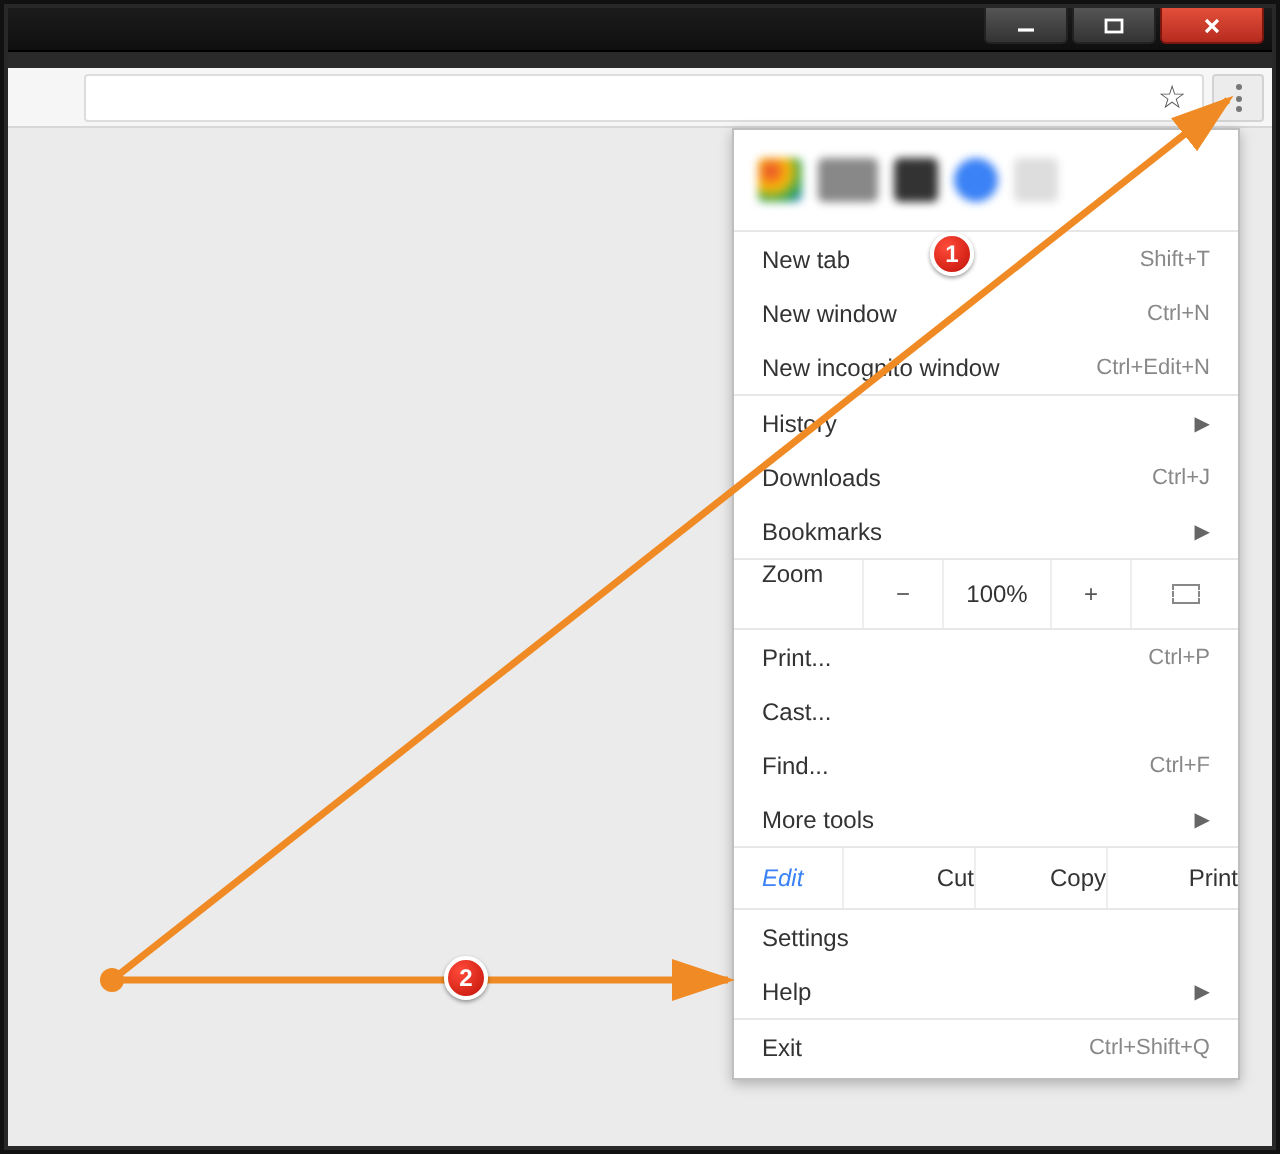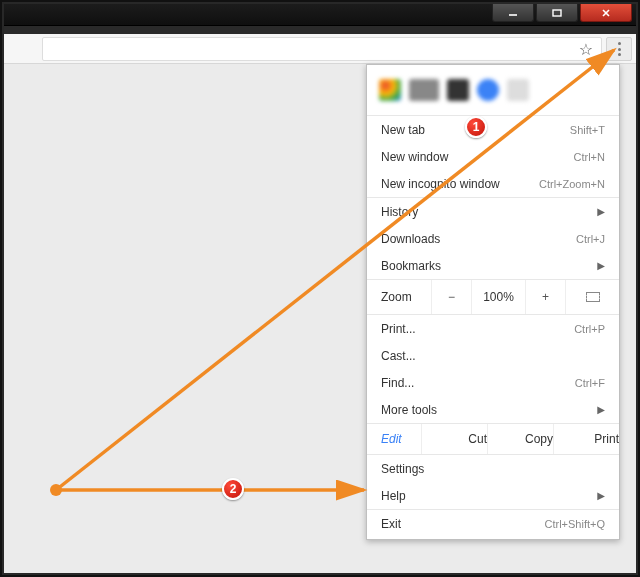--- a/index.html
+++ b/index.html
@@ -120,21 +120,21 @@
   .item {
     display:flex; align-items:center; justify-content:space-between;
     padding: 0 14px;
     height: 27px;
     cursor: default;
   }
   .item .label { color:#333; }
   .item .shortcut { color:#888; font-size:11px; }
   .item .chev { color:#666; font-size:10px; }
   .zoom-row {
-    display:flex; align-items:center;
+    display:flex; 
     height: 34px;
   }
   .zoom-row .zlabel { padding-left:14px; flex:0 0 64px; color:#333; }
   .zoom-row .cell {
     flex:0 0 40px; height:100%;
     display:flex; align-items:center; justify-content:center;
     border-left:1px solid #eee;
     color:#555;
   }
   .zoom-row .pct { flex:0 0 54px; font-size:12px; color:#333; }
@@ -225,21 +225,21 @@
     <div class="item">
       <span class="label">New tab</span>
       <span class="shortcut">Shift+T</span>
     </div>
     <div class="item">
       <span class="label">New window</span>
       <span class="shortcut">Ctrl+N</span>
     </div>
     <div class="item">
       <span class="label">New incognito window</span>
-      <span class="shortcut">Ctrl+Zoom+N</span>
+      <span class="shortcut">Ctrl+Edit+N</span>
     </div>
     <hr>
 
     <div class="item">
       <span class="label">History</span>
       <span class="chev">▶</span>
     </div>
     <div class="item">
       <span class="label">Downloads</span>
       <span class="shortcut">Ctrl+J</span>

